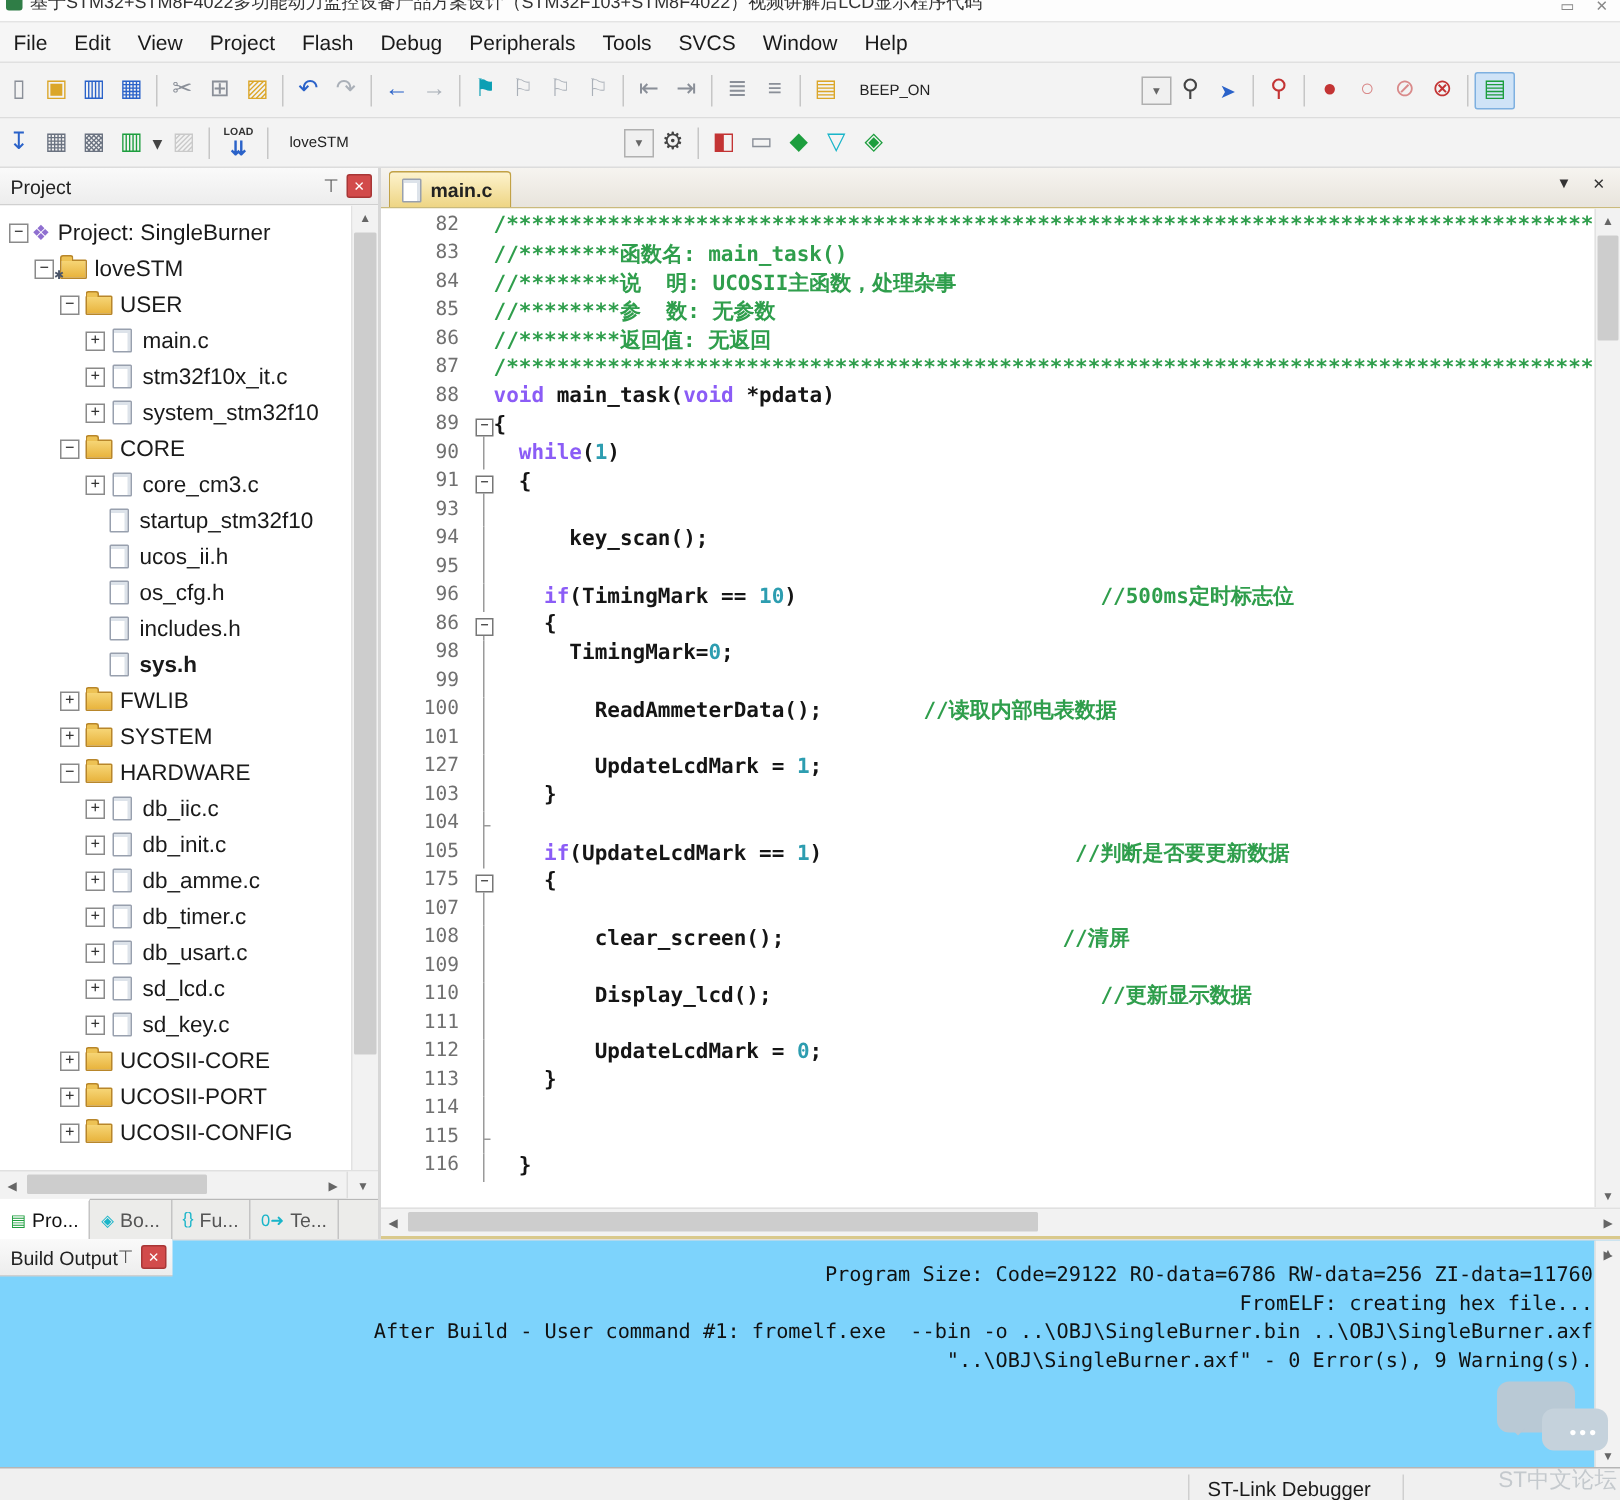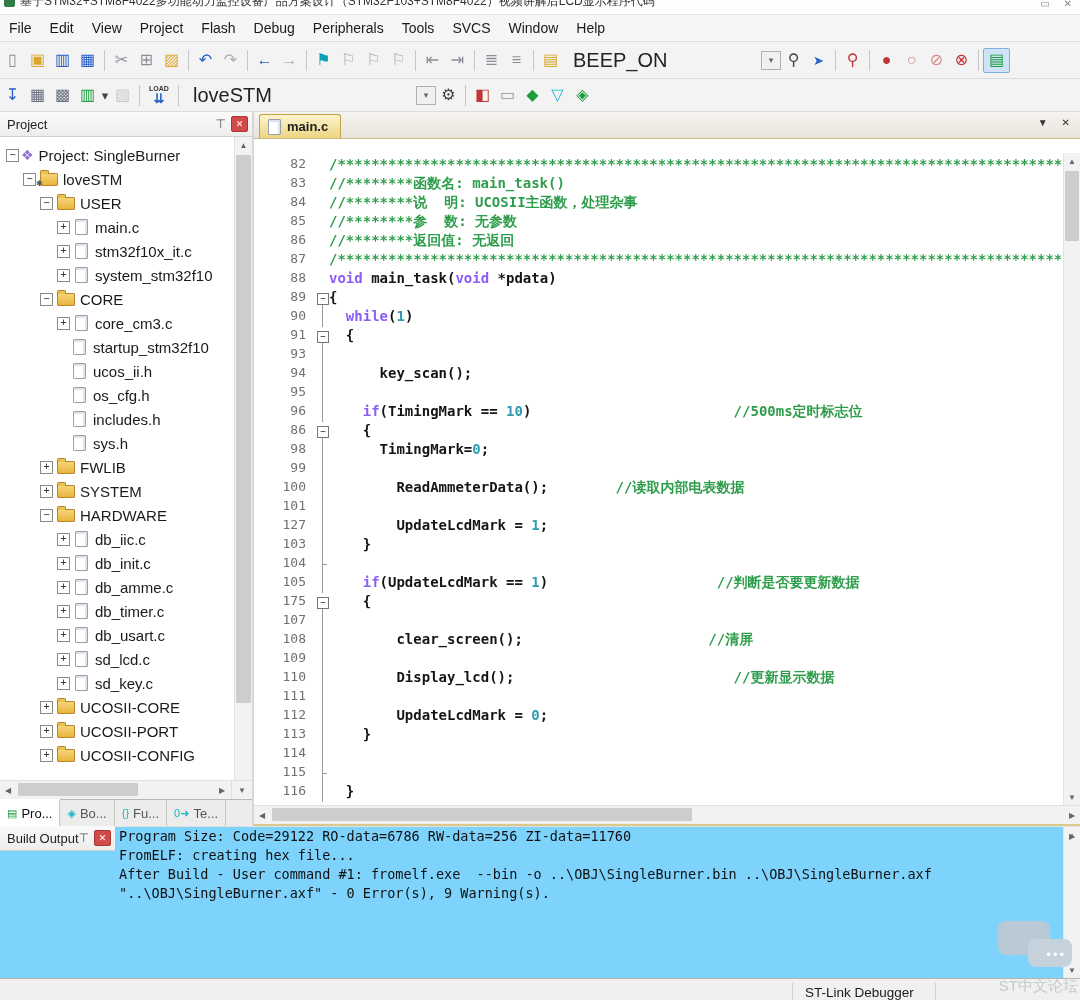--- a/index.html
+++ b/index.html
@@ -22,21 +22,21 @@
   .tb-ic{display:inline-flex;width:25px;height:23px;align-items:center;justify-content:center;
          font-size:16px;line-height:1;flex:0 0 auto;}
   .tb-ic.sm{font-size:13px;}
   .sep{width:1px;height:21px;background:#c6c6c6;margin:0 4px;flex:0 0 auto;}
   .c-gray{color:#8a8f98;} .c-gray2{color:#aab0b8;} .c-blue{color:#2a62c9;}
   .c-amber{color:#dba629;} .c-teal{color:#0b9fb4;} .c-red{color:#c33434;}
   .c-redlight{color:#d98a8a;} .c-slate{color:#6a7280;} .c-green{color:#1d9e3e;}
   .c-cyan{color:#19b5c9;} .c-dark{color:#444;} .c-disabled{color:#c9c9c9;}
   .active-box{border:1px solid #7eb0e0;background:#cfe3f7;border-radius:2px;}
   .combo{display:flex;align-items:center;margin:0 4px;}
-  .combo-text{font-size:20px;color:#222;padding:0 8px 0 6px;white-space:nowrap;}
+  .combo-text{font-size:10px;color:#222;padding:0 8px 0 6px;white-space:nowrap;}
   .combo-btn{width:18px;height:17px;border:1px solid #b0b0b0;background:#f0f0f0;color:#666;
              display:flex;align-items:center;justify-content:center;font-size:9px;}
   .load-ic{display:inline-flex;flex-direction:column;align-items:center;width:30px;line-height:1;}
   .load-ic i{font-style:normal;font-size:7px;font-weight:bold;color:#333;letter-spacing:0;}
   .load-ic b{font-size:13px;color:#2a62c9;}
   
   .main{display:flex;height:714px;}
   
   .project{width:252px;flex:0 0 auto;border-right:2px solid #d7d7d7;display:flex;flex-direction:column;background:#fff;}
   .panel-head{height:24px;background:linear-gradient(#fafafa,#ededed);border-bottom:1px solid #d0d0d0;
@@ -79,36 +79,36 @@
   .ptab.active{background:#fff;color:#111;border-top:2px solid #fff;margin-top:-1px;}
   
   .editor{flex:1;display:flex;flex-direction:column;background:#fff;min-width:0;border-bottom:2px solid #d9c98c;}
   .tabbar{height:26px;background:linear-gradient(#f6f4f0,#e8e4dc);border-bottom:1px solid #caba7c;
           display:flex;align-items:flex-end;position:relative;flex:0 0 auto;}
   .etab{margin-left:5px;height:23px;display:flex;align-items:center;gap:6px;padding:0 12px 0 8px;
         background:linear-gradient(#fdf3cd,#eed584);border:1px solid #c2a246;border-bottom:none;
         border-radius:3px 3px 0 0;font-size:13px;font-weight:bold;color:#222;}
   .etab .i-file{margin:0;}
   .tab-ctrl{position:absolute;right:10px;top:5px;display:flex;gap:14px;color:#333;font-size:10px;}
-  .code-area{flex:1;position:relative;overflow:hidden;background:#fff;margin-top:14px;}
+  .code-area{flex:1;position:relative;overflow:hidden;background:#fff;}
   .crow{display:flex;height:19px;line-height:19px;white-space:pre;}
   .ln{width:52px;flex:0 0 auto;text-align:right;padding-right:10px;
       font:13px "DejaVu Sans Mono",monospace;color:#707070;}
   .fold{width:13px;flex:0 0 auto;position:relative;}
   .fold.line::before,.fold.tick::before{content:"";position:absolute;left:6px;top:0;bottom:0;border-left:1px solid #9a9a9a;}
   .fold.tick::after{content:"";position:absolute;left:6px;top:9px;width:5px;border-top:1px solid #9a9a9a;}
   .fold .fbox{position:absolute;left:1px;top:4px;width:10px;height:10px;border:1px solid #777;background:#fff;
        font:9px/8px "DejaVu Sans Mono",monospace;text-align:center;color:#222;}
   .fold.minus::before{content:"";position:absolute;left:6px;top:14px;bottom:0;border-left:1px solid #9a9a9a;}
   .code{margin:0;font:600 14px "DejaVu Sans Mono",monospace;color:#111;white-space:pre;}
   .sg-k{color:#8b5cf6;} .sg-n{color:#2d9db0;} .sg-c{color:#2f9e4c;font-weight:600;} .sg-t{color:#151515;}
   
   .build{height:152px;display:flex;flex-direction:row;background:#7dd3fc;}
   .bo-body{flex:1;position:relative;overflow:hidden;border-top:1px solid #e0e0e0;}
-  .bo-lines{padding:0 0 0 4px;}
+  .bo-lines{padding:14px 0 0 4px;text-align:right;}
   .bo-line{font:13.5px "DejaVu Sans Mono",monospace;color:#111;height:19px;line-height:19px;white-space:pre;}
   
   .statusbar{height:26px;background:#f0f0f0;border-top:1px solid #b5b5b5;display:flex;align-items:center;}
   .sb-cell{height:100%;display:flex;align-items:center;padding:0 12px;font-size:13.5px;color:#1a1a1a;}
   .sb-div{width:1px;height:70%;background:#cfcfcf;}
   
   .watermark{position:absolute;right:2px;bottom:4px;width:110px;height:75px;pointer-events:none;z-index:50;}
   .wm-b1{position:absolute;right:28px;top:0;width:52px;height:34px;background:#b9c9d5;border-radius:8px;}
   .wm-b1::after{content:"";position:absolute;left:8px;bottom:-8px;border:6px solid transparent;border-top-color:#b9c9d5;}
   .wm-b2{position:absolute;right:6px;top:18px;width:44px;height:28px;background:#c5d2dc;border-radius:8px;}
@@ -279,21 +279,21 @@
           <div class="trow" style="padding-left: 57px;">
             <span class="exp-space"></span>
             <span class="i-file"></span>
             <span>os_cfg.h</span>
           </div>
           <div class="trow" style="padding-left: 57px;">
             <span class="exp-space"></span>
             <span class="i-file"></span>
             <span>includes.h</span>
           </div>
-          <div class="trow" style="padding-left: 57px;">
+          <div class="trow" style="padding-left: 57px; font-weight: bold;">
             <span class="exp-space"></span>
             <span class="i-file"></span>
             <span>sys.h</span>
           </div>
           <div class="trow" style="padding-left: 40px;">
             <span class="expander">+</span>
             <span class="i-folder"></span>
             <span>FWLIB</span>
           </div>
           <div class="trow" style="padding-left: 40px;">

